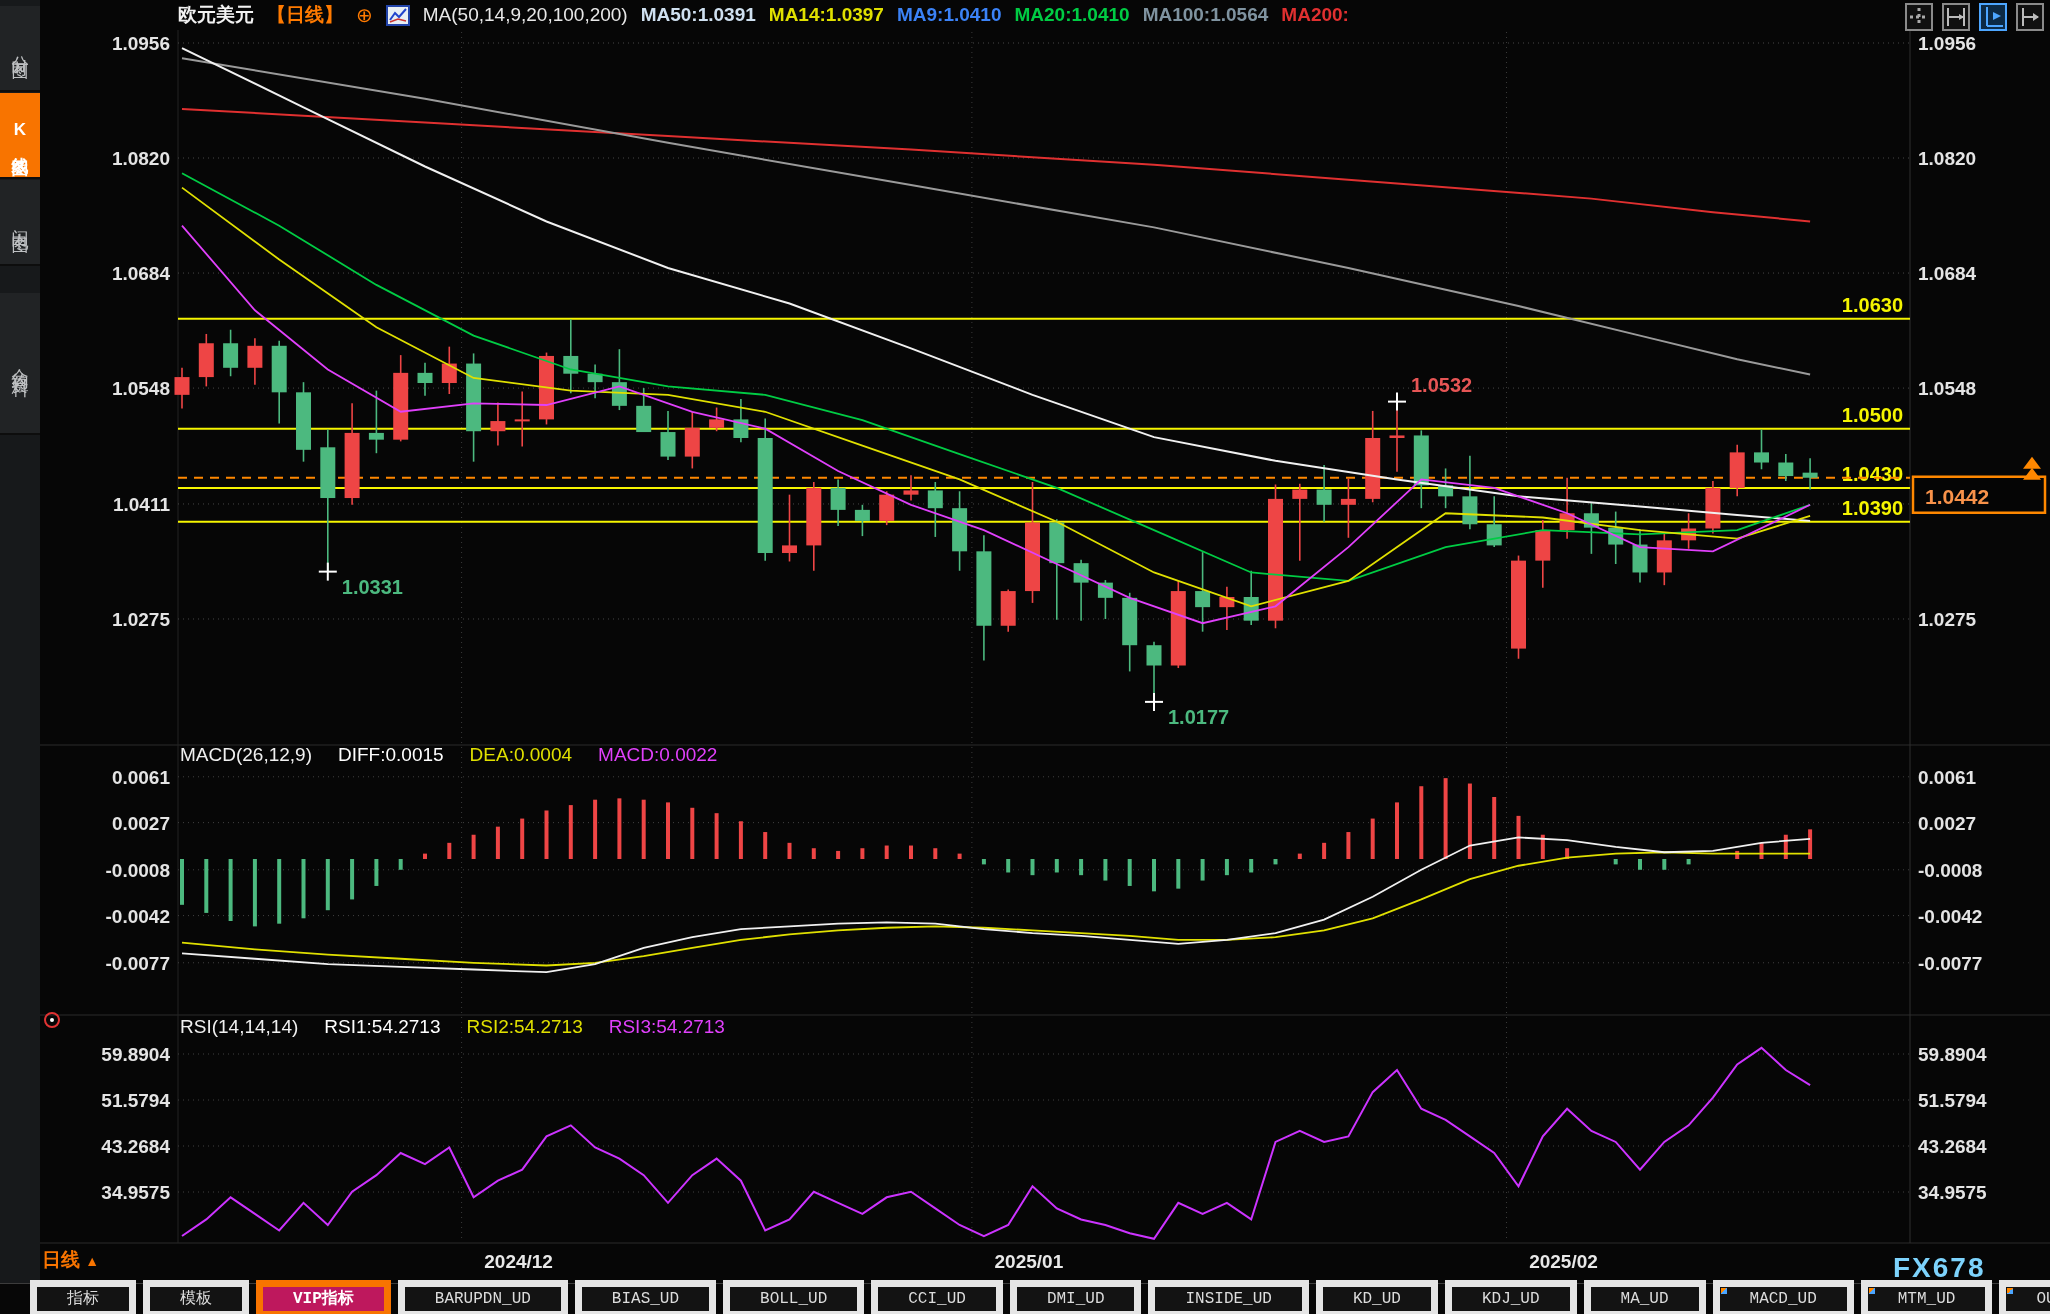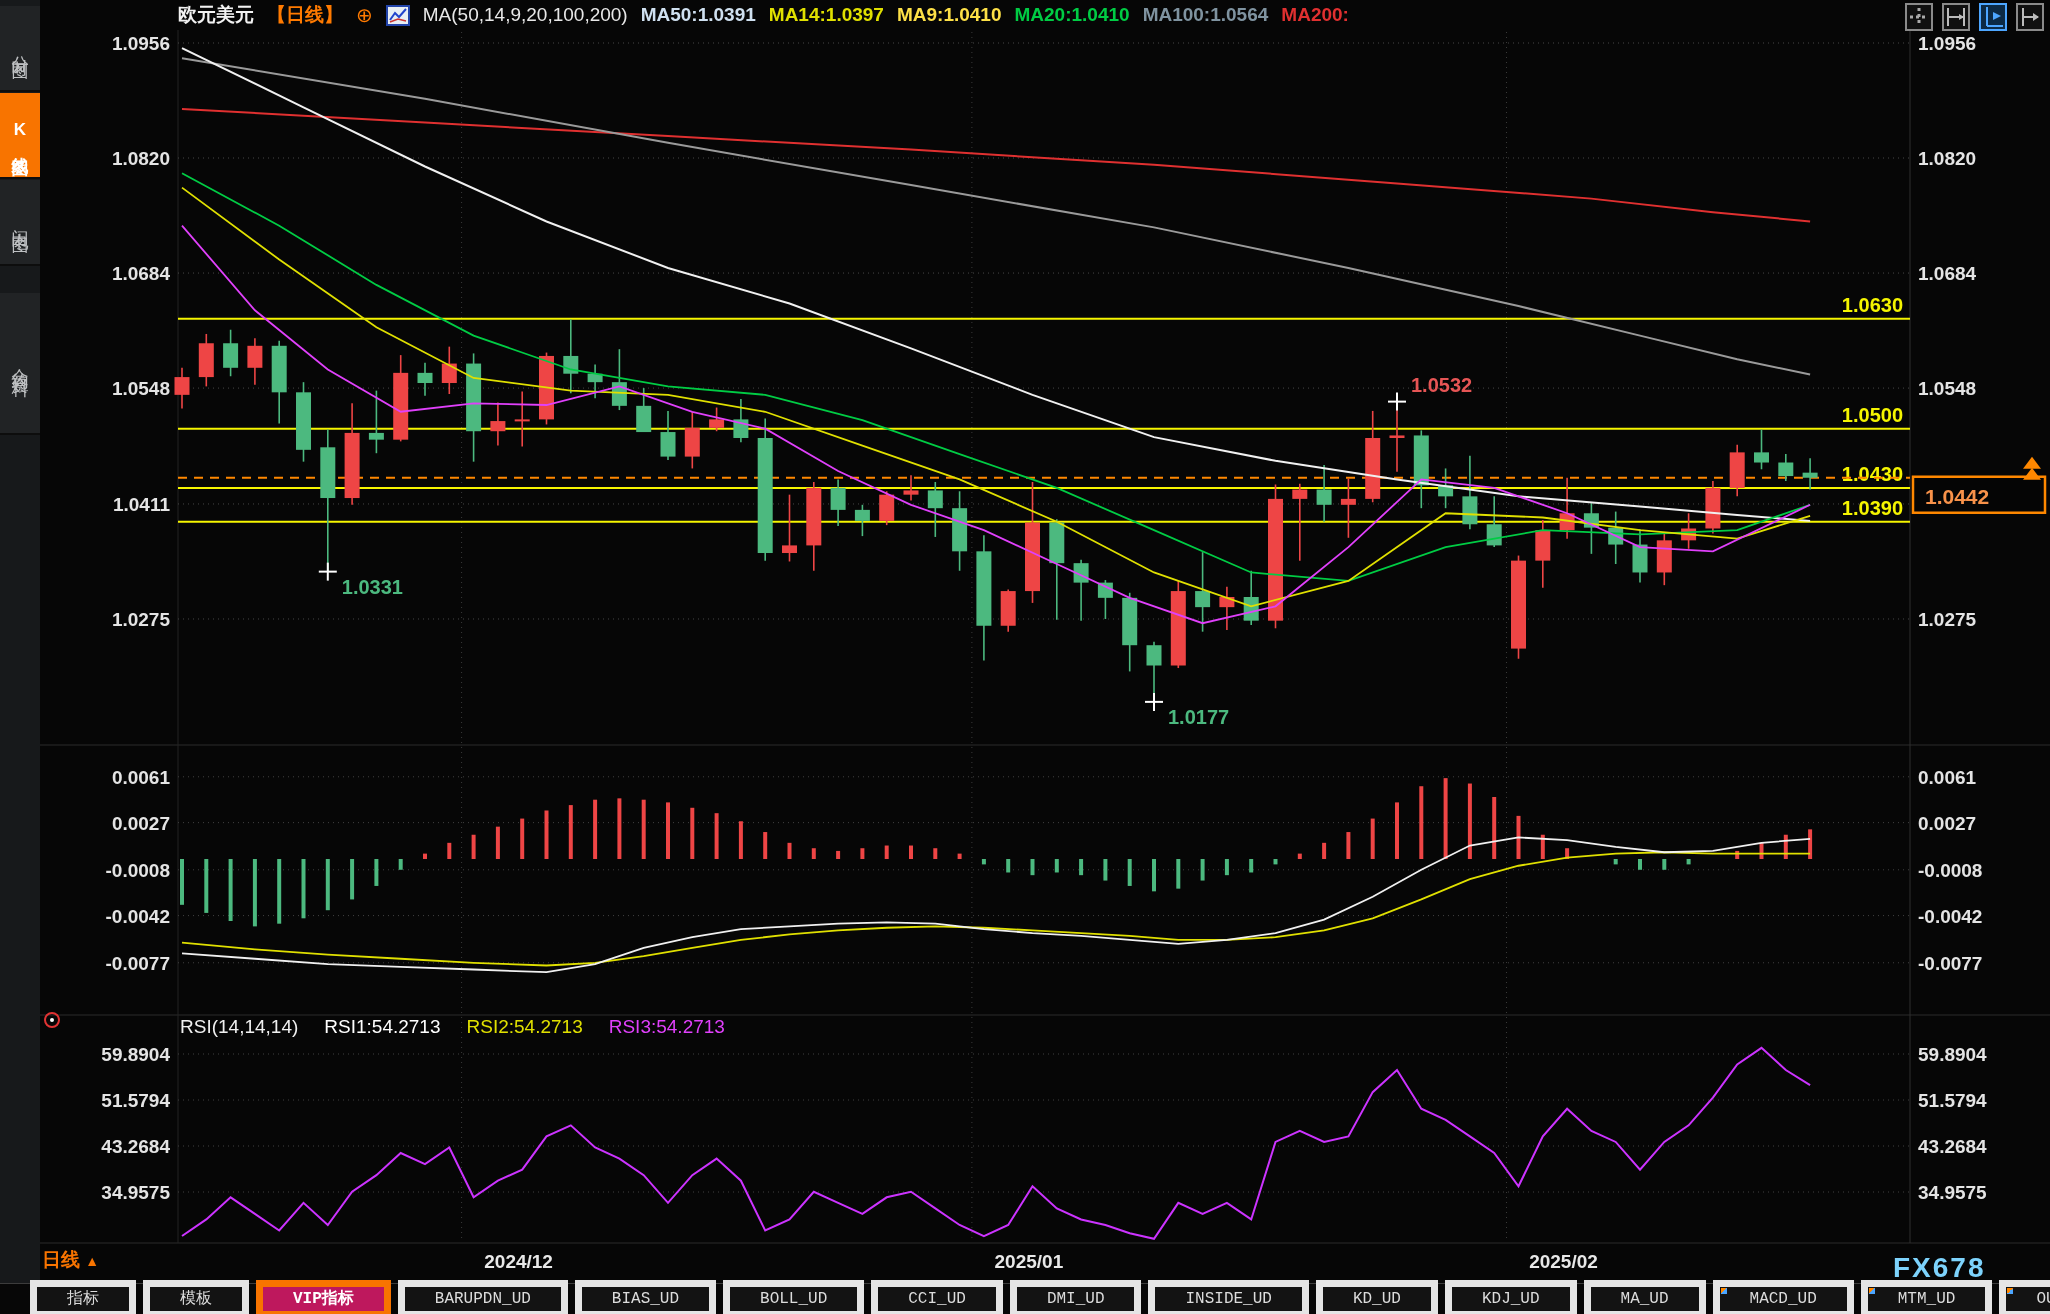--- a/index.html
+++ b/index.html
@@ -68,21 +68,21 @@
     <span class="period-tag">【日线】</span>
     <span class="plus-ico">⊕</span>
     <svg class="chart-ico" viewBox="0 0 24 21">
       <rect x="1" y="1" width="22" height="19" fill="#e8eef4" stroke="#2244aa" stroke-width="2"></rect>
       <polyline points="4,15 9,8 13,12 20,4" fill="none" stroke="#2244cc" stroke-width="2"></polyline>
       <polyline points="4,17 12,14 20,16" fill="none" stroke="#cc3333" stroke-width="1.5"></polyline>
     </svg>
     <span class="ma-settings">MA(50,14,9,20,100,200)</span>
     <span class="mav" style="color: rgb(207, 224, 240);">MA50:1.0391</span>
     <span class="mav" style="color: rgb(224, 224, 0);">MA14:1.0397</span>
-    <span class="mav" style="color: #fde047;">MA9:1.0410</span>
+    <span class="mav" style="color: #3b82f6;">MA9:1.0410</span>
     <span class="mav" style="color: rgb(0, 204, 68);">MA20:1.0410</span>
     <span class="mav" style="color: rgb(127, 147, 160);">MA100:1.0564</span>
     <span class="mav" style="color: rgb(224, 48, 48);">MA200:</span>
   </div>
 
   <div class="tr-icons">
     <svg class="tr-ic" viewBox="0 0 28 28">
       <rect x="1" y="1" width="26" height="26" fill="#101010" stroke="#8a8a8a" stroke-width="2"></rect>
       <line x1="14" y1="5" x2="14" y2="23" stroke="#aaa" stroke-width="3" stroke-dasharray="3 3"></line>
       <line x1="5" y1="14" x2="23" y2="14" stroke="#aaa" stroke-width="3" stroke-dasharray="3 3"></line>
@@ -395,20 +395,26 @@
       <line x1="1712.9" y1="859" x2="1712.9" y2="859" stroke="#ee4545" stroke-width="4"></line>
       <line x1="1737.2" y1="859" x2="1737.2" y2="850.9132" stroke="#ee4545" stroke-width="4"></line>
       <line x1="1761.5" y1="859" x2="1761.5" y2="842.8264" stroke="#ee4545" stroke-width="4"></line>
       <line x1="1785.8" y1="859" x2="1785.8" y2="834.7396" stroke="#ee4545" stroke-width="4"></line>
       <line x1="1810.1000000000001" y1="859" x2="1810.1000000000001" y2="829.3484" stroke="#ee4545" stroke-width="4"></line>
       <polyline points="182,942.5636 254.9,949.3026 327.8,954.6938 400.70000000000005,958.7372 473.6,962.7806 546.5,965.4762000000001 595.1,962.7806 643.7,956.0416 692.3,947.9548 740.9,939.8679999999999 789.5,934.4768 838.1,930.4334 886.7,927.7378 935.3000000000001,926.39 983.9,927.7378 1032.5,930.4334 1081.1,933.129 1129.7,935.8246 1178.3000000000002,939.8679999999999 1226.9,939.8679999999999 1275.5,937.1724 1324.1000000000001,930.4334 1372.7,918.3032000000001 1421.3,899.434 1469.9,879.217 1518.5,865.739 1567.1000000000001,857.6522 1615.7,853.6088 1664.3,852.261 1712.9,853.6088 1761.5,853.6088 1810.1000000000001,853.6088" fill="none" stroke="#e0e000" stroke-width="1.8"></polyline>
       <polyline points="182,953.346 254.9,958.7372 327.8,964.1284 400.70000000000005,966.824 473.6,969.5196 546.5,972.2152 595.1,964.1284 643.7,947.9548 692.3,937.1724 740.9,929.0856 789.5,926.39 838.1,923.6944 886.7,922.3466 935.3000000000001,923.6944 983.9,929.0856 1032.5,933.129 1081.1,935.8246 1129.7,939.8679999999999 1178.3000000000002,943.9114 1226.9,939.8679999999999 1275.5,933.129 1324.1000000000001,919.651 1372.7,896.7384 1421.3,869.7824 1469.9,845.522 1518.5,837.4352 1567.1000000000001,840.1308 1615.7,846.8698 1664.3,852.261 1712.9,850.9132 1761.5,842.8264 1810.1000000000001,838.783" fill="none" stroke="#f0f0f0" stroke-width="1.8"></polyline>
       <polyline points="182,1236.048364 206.3,1219.443364 230.6,1197.3033639999999 254.9,1213.908364 279.2,1230.513364 303.5,1202.838364 327.8,1224.978364 352.1,1191.768364 376.4,1175.163364 400.70000000000005,1153.023364 425,1164.093364 449.3,1147.488364 473.6,1197.3033639999999 497.90000000000003,1180.698364 522.2,1169.628364 546.5,1136.418364 570.8,1125.348364 595.1,1147.488364 619.4000000000001,1158.558364 643.7,1175.163364 668,1202.838364 692.3,1175.163364 716.6,1158.558364 740.9,1180.698364 765.2,1230.513364 789.5,1219.443364 813.8000000000001,1191.768364 838.1,1202.838364 862.4,1213.908364 886.7,1197.3033639999999 911,1191.768364 935.3000000000001,1208.373364 959.6,1224.978364 983.9,1236.048364 1008.2,1224.978364 1032.5,1186.233364 1056.8000000000002,1208.373364 1081.1,1219.443364 1105.4,1224.978364 1129.7,1233.280864 1154,1238.815864 1178.3000000000002,1202.838364 1202.6,1213.908364 1226.9,1202.838364 1251.2,1219.443364 1275.5,1141.953364 1299.8,1130.883364 1324.1000000000001,1141.953364 1348.4,1136.418364 1372.7,1092.138364 1397,1069.998364 1421.3,1108.743364 1445.6000000000001,1119.813364 1469.9,1136.418364 1494.2,1153.023364 1518.5,1186.233364 1542.8,1136.418364 1567.1000000000001,1108.743364 1591.4,1130.883364 1615.7,1141.953364 1640,1169.628364 1664.3,1141.953364 1688.6000000000001,1125.348364 1712.9,1097.673364 1737.2,1064.463364 1761.5,1047.858364 1785.8,1069.998364 1810.1000000000001,1085.108914" fill="none" stroke="#cc33ff" stroke-width="2"></polyline>
     </svg>
 
+  <div class="pane-header" style="top:744px">
+    <span class="t">MACD(26,12,9)</span>
+    <span style="color: rgb(255, 255, 255);">DIFF:0.0015</span>
+    <span style="color: rgb(224, 224, 0);">DEA:0.0004</span>
+    <span style="color: rgb(224, 64, 251);">MACD:0.0022</span>
+  </div>
 
   <div class="pane-header" style="top:1016px">
     <span class="t">RSI(14,14,14)</span>
     <span style="color: rgb(255, 255, 255);">RSI1:54.2713</span>
     <span style="color: rgb(224, 224, 0);">RSI2:54.2713</span>
     <span style="color: rgb(224, 64, 251);">RSI3:54.2713</span>
   </div>
 
   <div class="locate">
       <span class="dot"></span>

